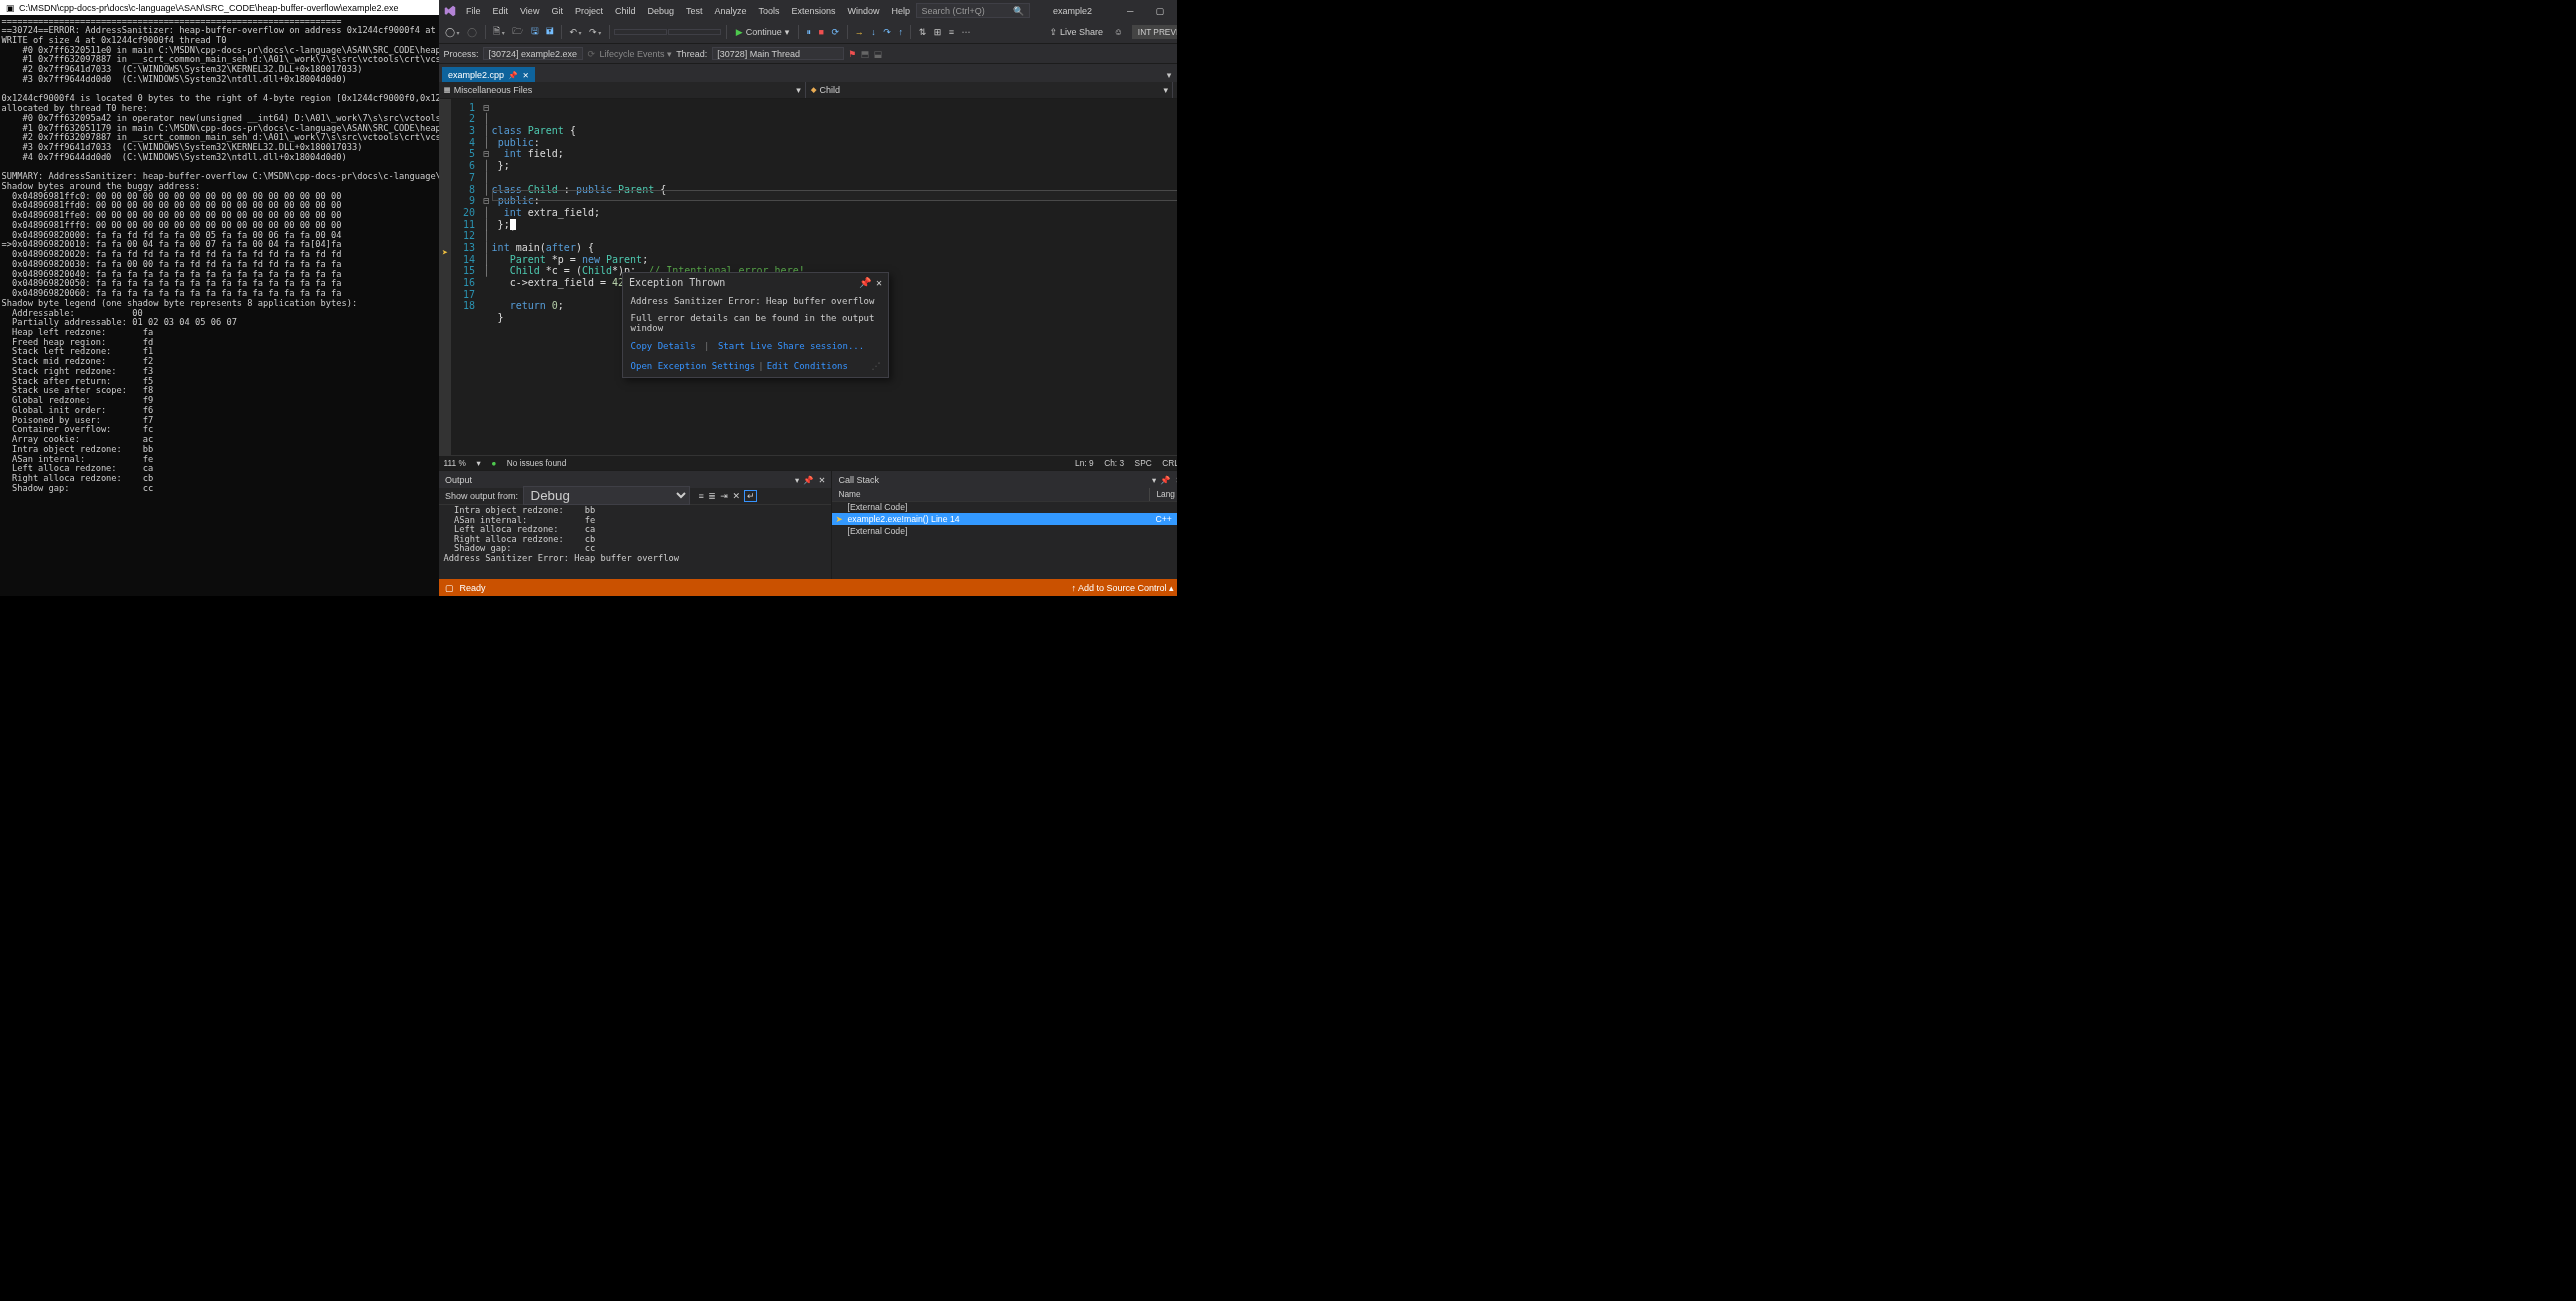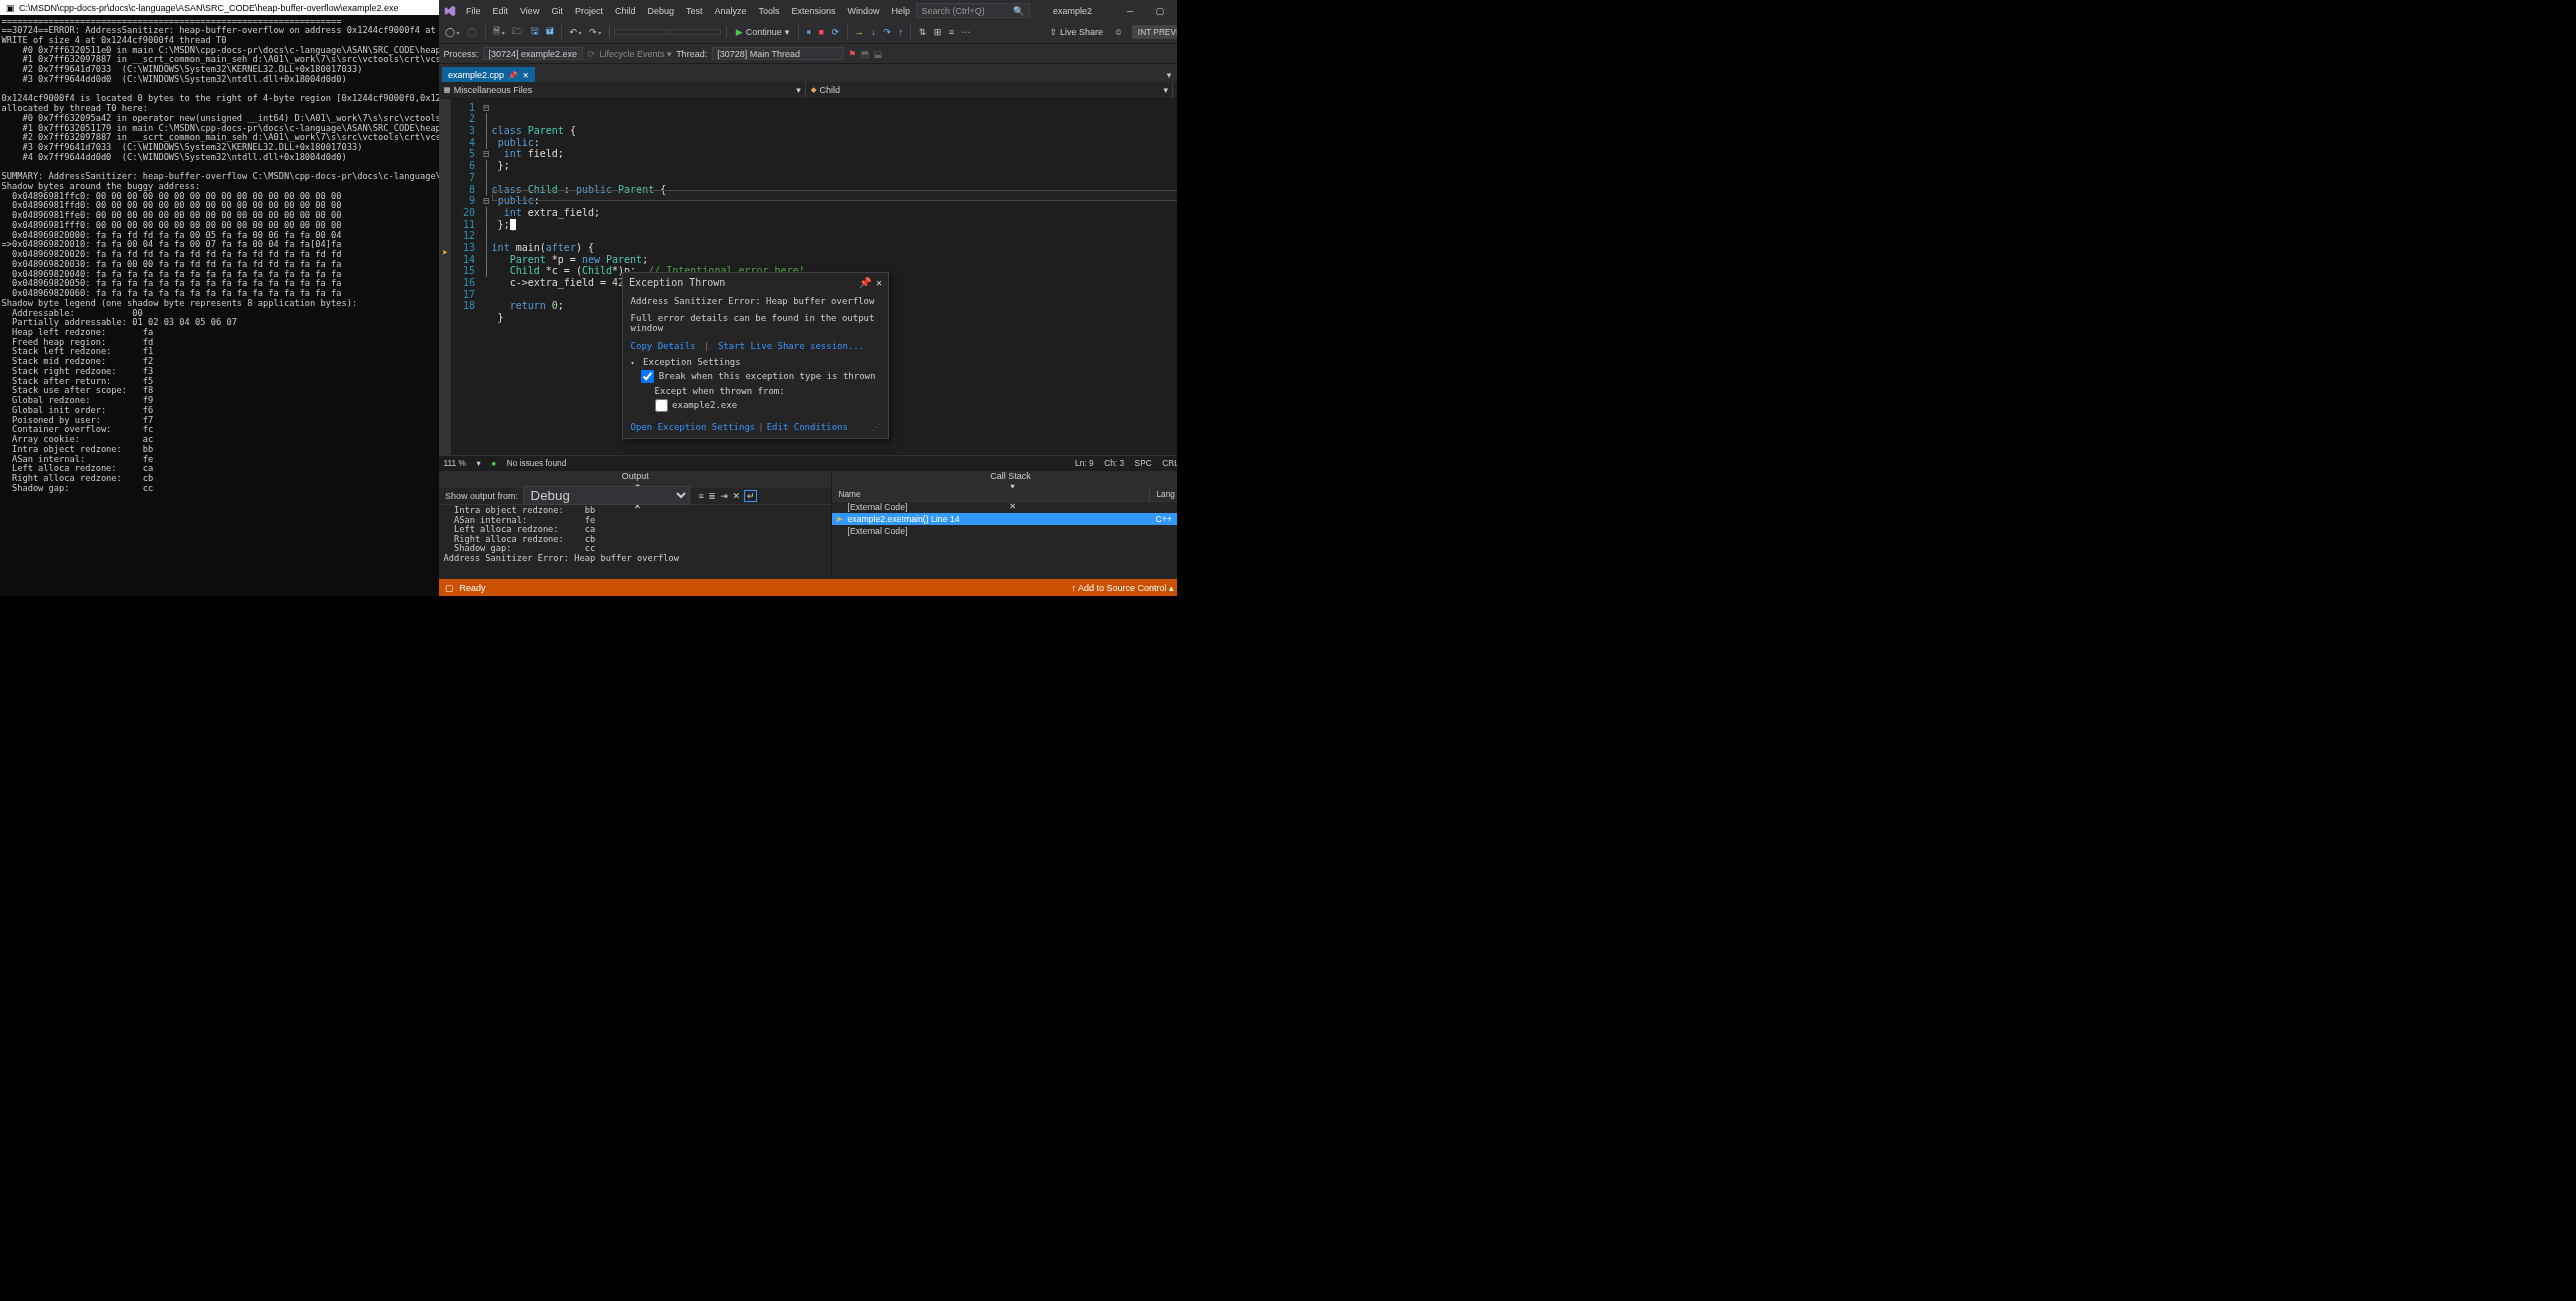--- a/index.html
+++ b/index.html
@@ -187,21 +187,21 @@
 .editor-status .sp { flex:1; }
 .bottom-panels {
   height: 109px; display:flex; border-top:0.8px solid #1c1c1c;
 }
 .panel {
   display:flex; flex-direction:column; background:#252526; color:#ccc;
 }
 .panel.output { flex:1; border-right:0.8px solid #1c1c1c; }
 .panel.callstack { width:356px; }
 .panel-header {
-  height:16.7px; display:flex; align-items:center; padding:0 6px; background:#2d2d30;flex-direction:column;
+  height:16.7px; display:flex; align-items:center; padding:0 6px; background:#2d2d30;
 }
 .panel-header .sp { flex:1; }
 .panel-header .ic { margin-left:4.5px; font-size:8.3px; }
 .output-toolbar {
   height:16.7px; display:flex; align-items:center; padding:0 6px; gap:4.5px; background:#252526;
   border-bottom:0.8px solid #333;
 }
 .output-toolbar select {
   background:#333337; border:0.8px solid #3f3f46; color:#ccc; padding:0 3px; flex:1; max-width:167px;
 }
@@ -477,37 +477,20 @@
             <span class="ico">✕</span>
           </div>
           <div class="exc-body">
             <div class="msg">Address Sanitizer Error: Heap buffer overflow</div>
             <div class="sub">Full error details can be found in the output window</div>
             <div class="links">
               <a href="#">Copy Details</a>
               <span class="bar">|</span>
               <a href="#">Start Live Share session...</a>
             </div>
-            <div class="exc-sett">
-              <div class="hdr">
-                <span class="tri">▾</span>
-                <span>Exception Settings</span>
-              </div>
-              <div class="row">
-                <input type="checkbox" checked="" style="">
-                <span>Break when this exception type is thrown</span>
-              </div>
-              <div class="row" style="margin-left:24px">
-                <span>Except when thrown from:</span>
-              </div>
-              <div class="row" style="margin-left:24px">
-                <input type="checkbox" style="">
-                <span>example2.exe</span>
-              </div>
-            </div>
           </div>
           <div class="exc-foot">
             <a href="#">Open Exception Settings</a>
             <span class="bar">|</span>
             <a href="#">Edit Conditions</a>
             <span class="grip">⋰</span>
           </div>
         </div>
       </div>
 

